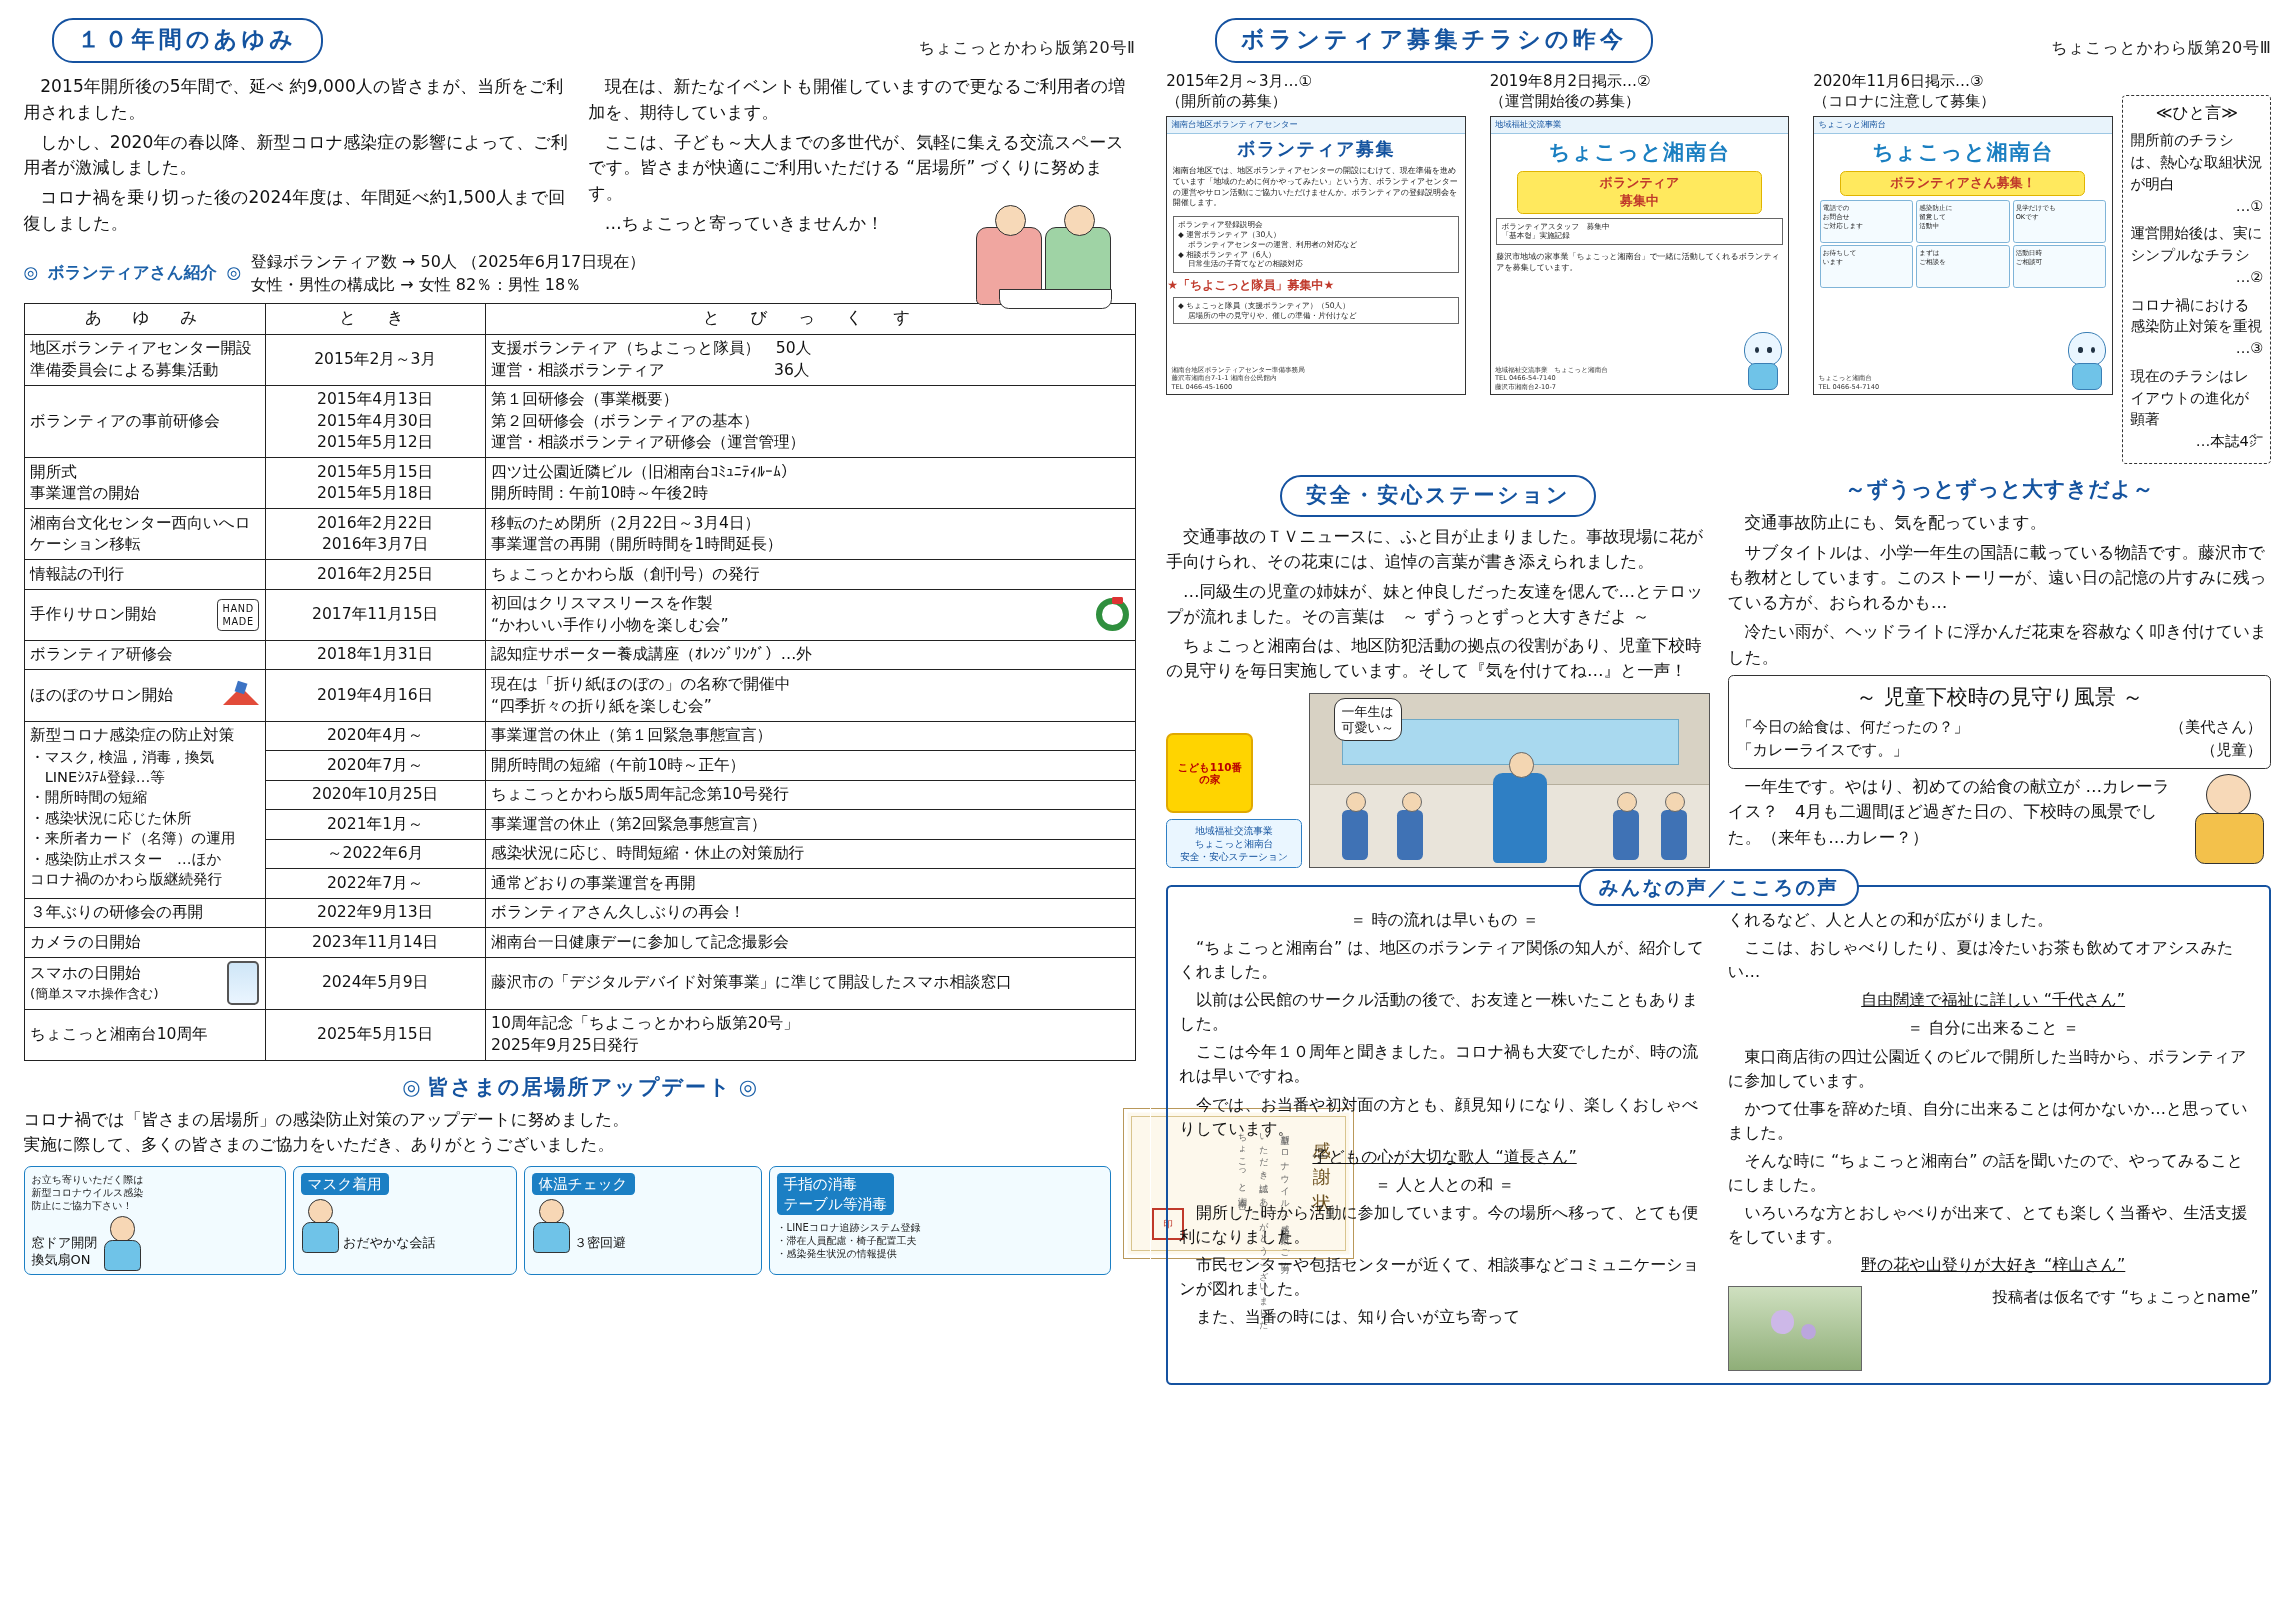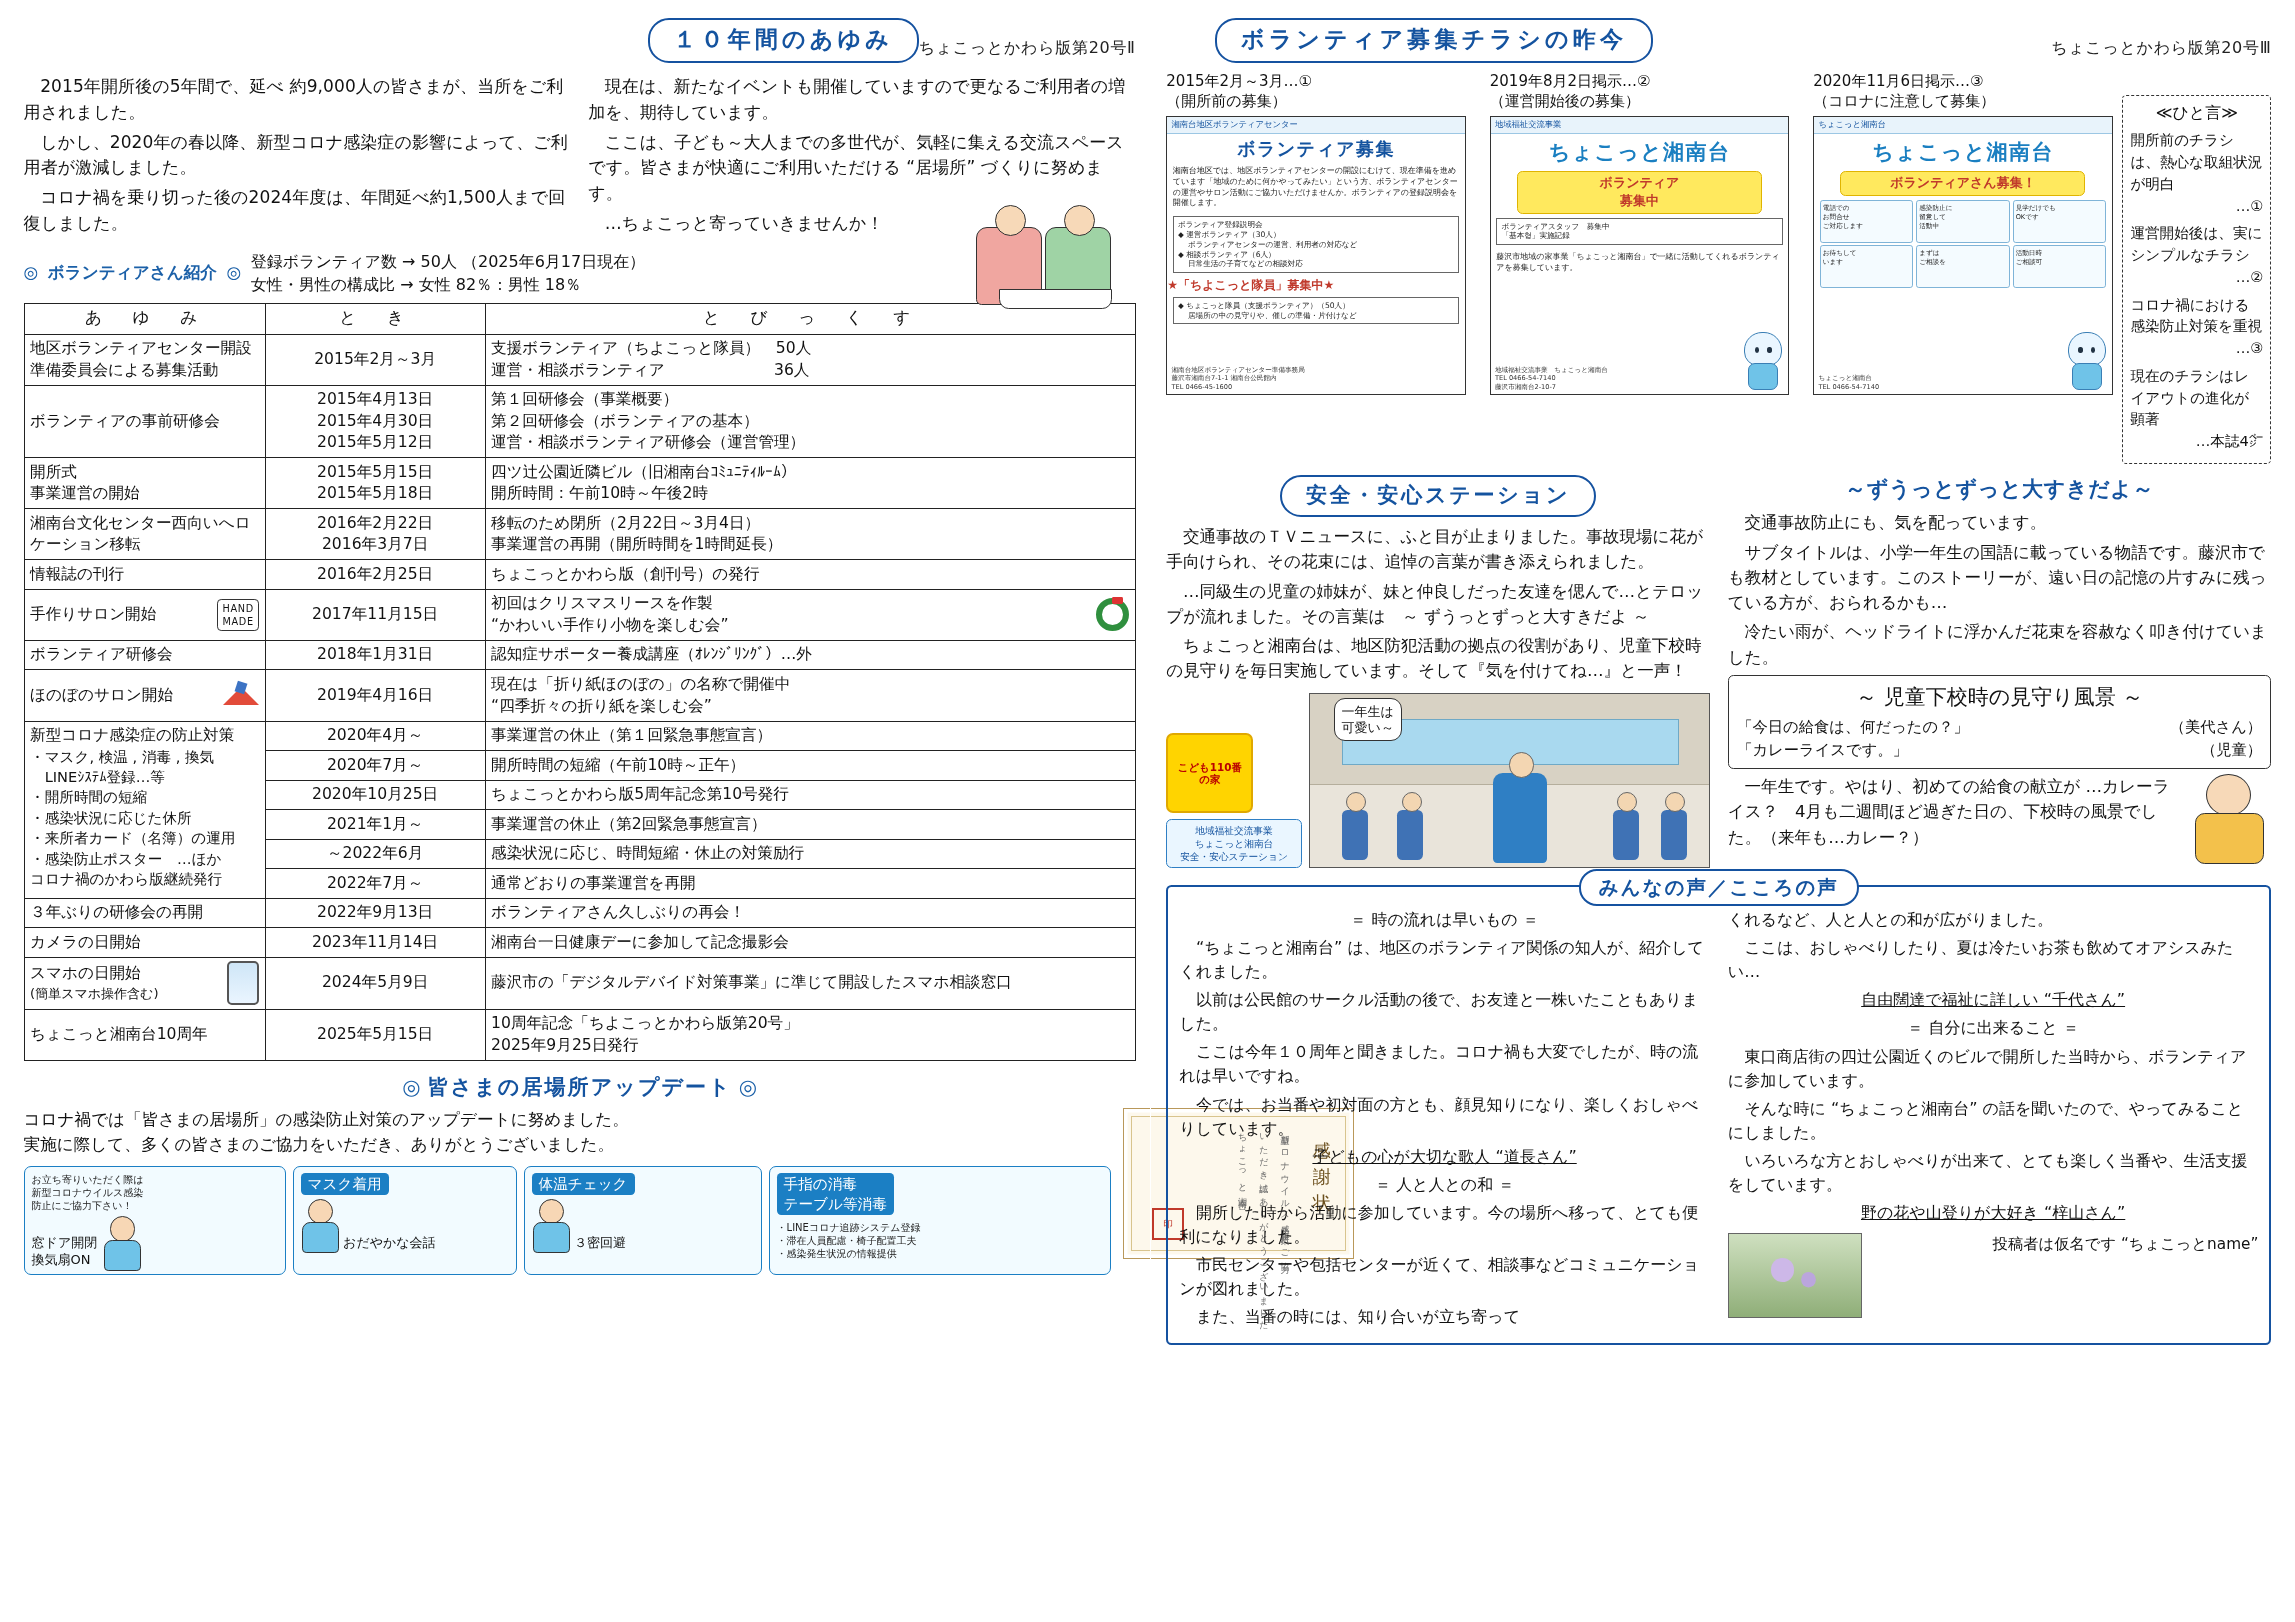--- a/index.html
+++ b/index.html
@@ -207,21 +207,21 @@
   .plate{position:absolute;left:23.6px;bottom:-4.2px;width:111px;height:18px;border-radius:0 0 9.7px 9.7px;background:#fff;border:1.4px solid #333;}
 </style>
 </head>
 <body>
 
 <div class="page">
 
   <div class="col left">
 
     <div class="hdr-row">
-      <div style="flex:1;text-align:right;padding-left:28px;text-decoration:underline;">
+      <div style="flex:1;text-align:left;padding-left:28px;text-decoration:underline;">
         <span class="hdr-band">１０年間のあゆみ</span>
       </div>
       <div class="pagemark">ちょこっとかわら版第20号Ⅱ</div>
     </div>
 
     <div class="two-col body-text">
       <div>
         <p>2015年開所後の5年間で、延べ 約9,000人の皆さまが、当所をご利用されました。</p>
         <p>しかし、2020年の春以降、新型コロナ感染症の影響によって、ご利用者が激減しました。</p>
         <p>コロナ禍を乗り切った後の2024年度は、年間延べ約1,500人まで回復しました。</p>
@@ -690,20 +690,21 @@
           <p>開所した時から活動に参加しています。今の場所へ移って、とても便利になりました。</p>
           <p>市民センターや包括センターが近くて、相談事などコミュニケーションが図れました。</p>
           <p>また、当番の時には、知り合いが立ち寄って</p>
         </div>
         <div>
           <p style="text-indent:0">くれるなど、人と人との和が広がりました。</p>
           <p>ここは、おしゃべりしたり、夏は冷たいお茶も飲めてオアシスみたい…</p>
           <p class="sig">自由闊達で福祉に詳しい “千代さん”</p>
           <p class="eqtitle">＝ 自分に出来ること ＝</p>
           <p>東口商店街の四辻公園近くのビルで開所した当時から、ボランティアに参加しています。</p>
+          <p>かつて仕事を辞めた頃、自分に出来ることは何かないか…と思っていました。</p>
           <p>そんな時に “ちょこっと湘南台” の話を聞いたので、やってみることにしました。</p>
           <p>いろいろな方とおしゃべりが出来て、とても楽しく当番や、生活支援をしています。</p>
           <p class="sig">野の花や山登りが大好き “梓山さん”</p>
           <div style="overflow:hidden;">
             <div class="flower"></div>
             <div class="pseudonym">投稿者は仮名です “ちょこっとname”</div>
           </div>
         </div>
       </div>
     </div>

